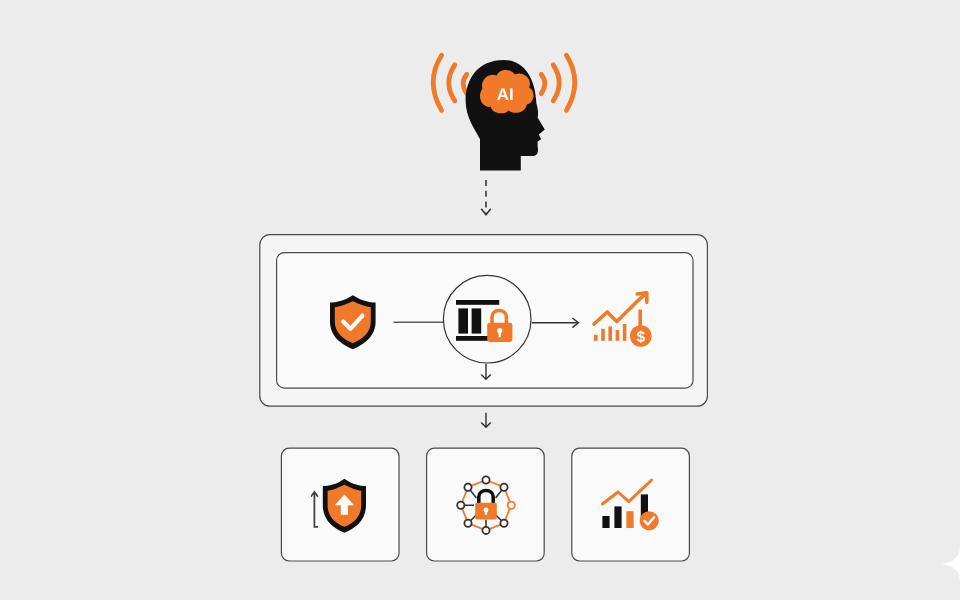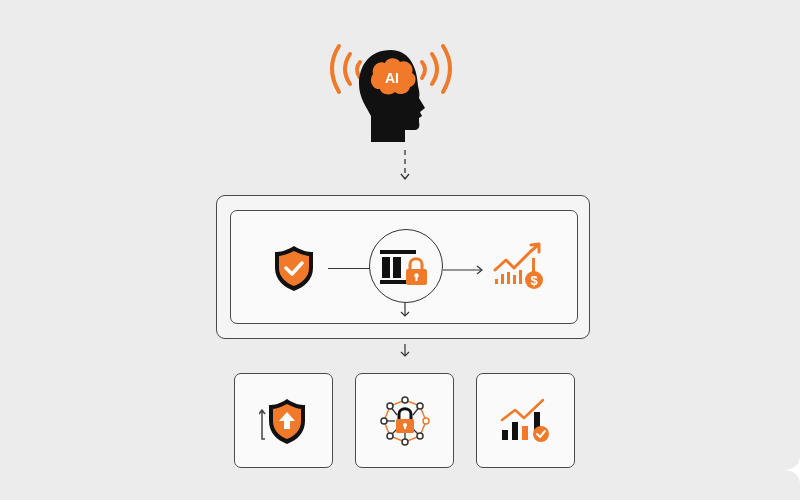--- a/index.html
+++ b/index.html
@@ -3,21 +3,21 @@
   <meta charset="utf-8">
   <style>
     html, body { margin: 0; padding: 0; }
     body {
       width: 800px; height: 500px; overflow: hidden;
       background: #ececec;
       font-family: "Liberation Sans", sans-serif;
       position: relative;
     }
     .abs { position: absolute; }
-    .head-icon { left: 321px; top: 38px; width: 140px; height: 110px; }
+    .head-icon { left: 350px; top: 38px; width: 140px; height: 110px; }
     .dash-arrow { left: 398px; top: 148px; width: 14px; height: 36px; }
     .outer-box {
       left: 216px; top: 195px; width: 374px; height: 144px;
       border: 1.5px solid #4a4a4a; border-radius: 9px; background: #f5f5f5;
       box-sizing: border-box;
     }
     .inner-box {
       left: 230px; top: 210px; width: 348px; height: 114px;
       border: 1.5px solid #4a4a4a; border-radius: 7px; background: #fafafa;
       box-sizing: border-box;

